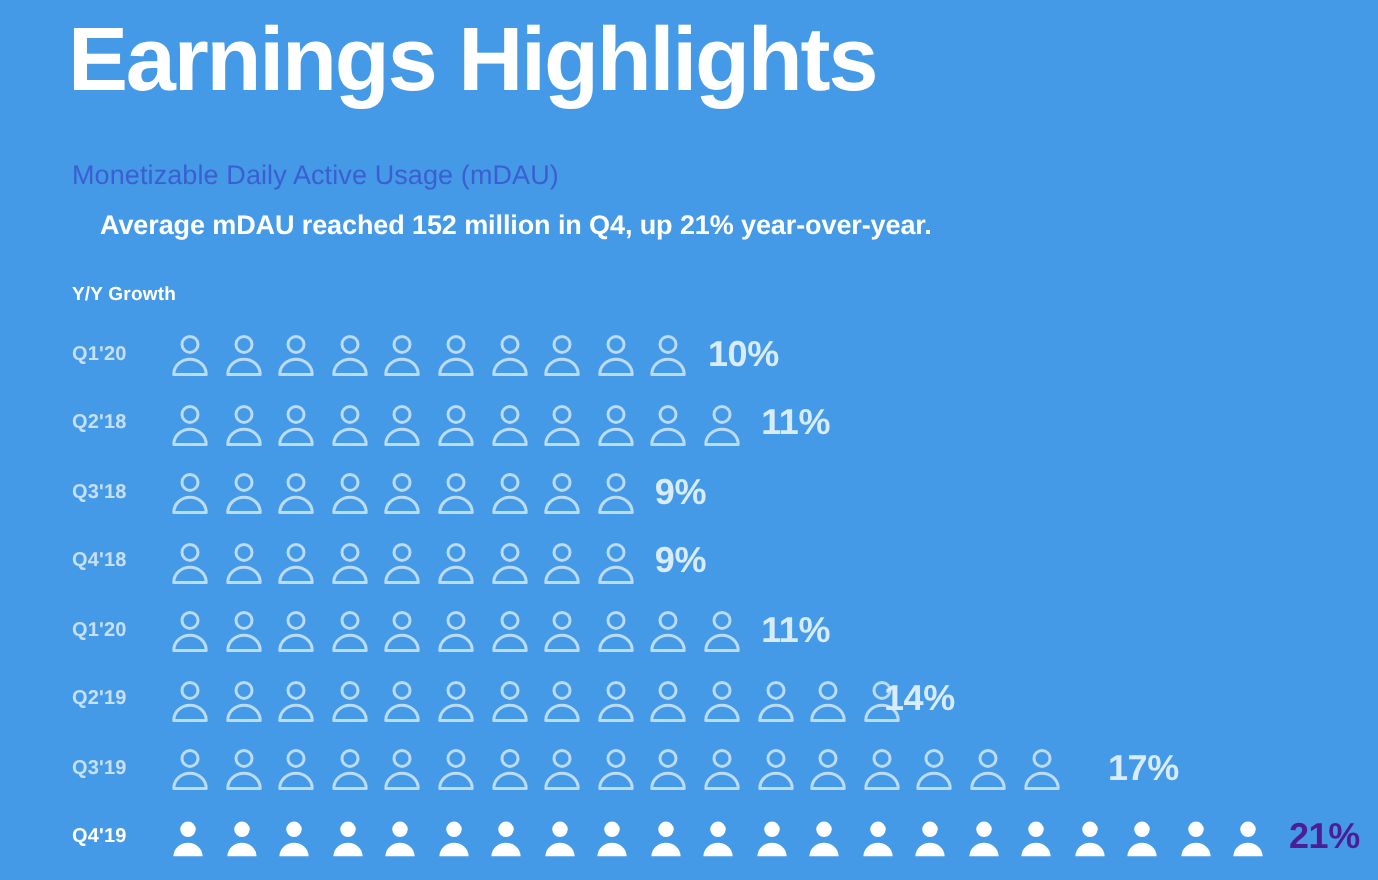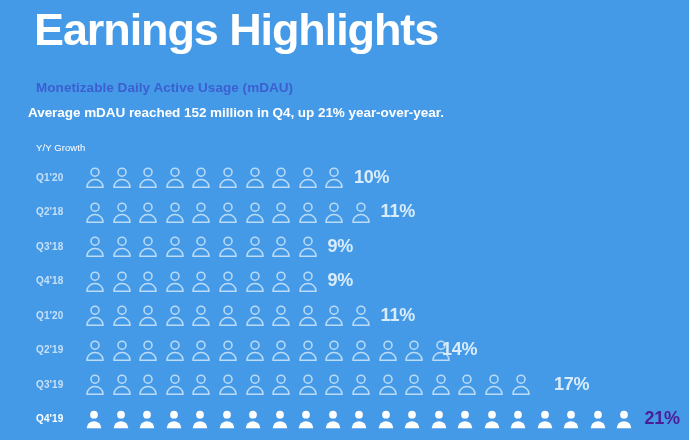--- a/index.html
+++ b/index.html
@@ -29,39 +29,39 @@
     line-height: 56px;
     font-weight: bold;
     color: #ffffff;
     letter-spacing: -1.1px;
   }
   .subhead {
     position: absolute;
     left: 36px;
     top: 80px;
     font-size: 13.5px;
-    font-weight: bold;
+    font-weight: normal;
     color: #3b5fd0;
     letter-spacing: 0.05px;
   }
   .lede {
     position: absolute;
-    left: 28px;
+    left: 50px;
     top: 105px;
     font-size: 13.5px;
     font-weight: bold;
     color: #ffffff;
     letter-spacing: -0.05px;
   }
   .growth-label {
     position: absolute;
     left: 36px;
     top: 142px;
     font-size: 9.5px;
-    font-weight: normal;
+    font-weight: bold;
     color: #ffffff;
     letter-spacing: 0.1px;
   }
   .rows {
     position: absolute;
     left: 0;
     top: 160px;
     width: 689px;
   }
   .row {

